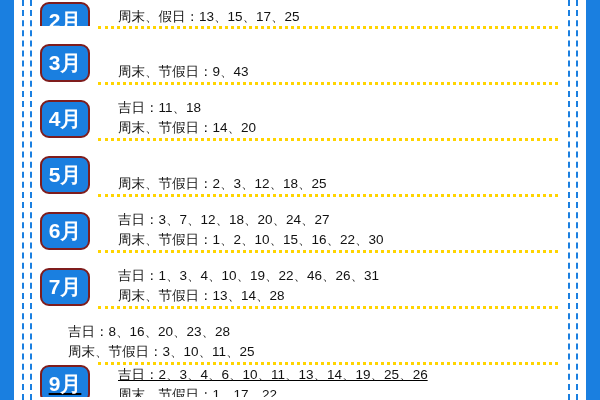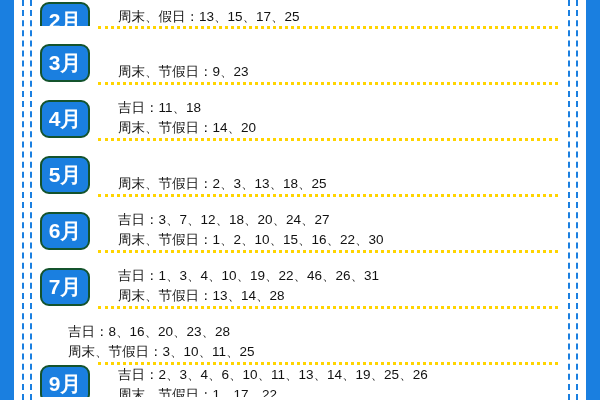--- a/index.html
+++ b/index.html
@@ -61,21 +61,21 @@
   .sep {
     height: 0;
     border-top: 3px dotted #ffd400;
     margin: 0 2px 0 58px;
   }
   .badge {
     flex: 0 0 auto;
     width: 50px;
     height: 38px;
     background: #1a7fe0;
-    border: 2px solid #14532d;
+    border: 2px solid #7f1d1d;
     border-radius: 9px;
     color: #ffffff;
     font-size: 21px;
     font-weight: bold;
     display: flex;
     align-items: center;
     justify-content: center;
     letter-spacing: 0px;
     box-sizing: border-box;
   }
@@ -103,20 +103,21 @@
     margin-bottom: -14px;
   }
   .month-row.clipped .lines {
     margin-bottom: -1px;
   }
   
   .month-row.clipped-bottom {
     height: 32px;
     overflow: hidden;
     align-items: flex-start;
+    text-decoration: underline;
   }
 </style>
 </head>
 <body>
 
 <div class="page">
 
   <div class="edge left"></div>
   <div class="edge right"></div>
   <div class="dash-line l1"></div>
@@ -131,40 +132,40 @@
       <div class="lines">
         <div class="line">周末、假日：13、15、17、25</div>
       </div>
     </div>
 
     <div class="sep"></div>
 
     <div class="month-row">
       <div class="badge">3月</div>
       <div class="lines">
-        <div class="line">周末、节假日：9、23</div>
+        <div class="line">周末、节假日：9、43</div>
       </div>
     </div>
 
     <div class="sep"></div>
 
     <div class="month-row">
       <div class="badge">4月</div>
       <div class="lines">
         <div class="line">吉日：11、18</div>
         <div class="line">周末、节假日：14、20</div>
       </div>
     </div>
 
     <div class="sep"></div>
 
     <div class="month-row">
       <div class="badge">5月</div>
       <div class="lines">
-        <div class="line">周末、节假日：2、3、13、18、25</div>
+        <div class="line">周末、节假日：2、3、12、18、25</div>
       </div>
     </div>
 
     <div class="sep"></div>
 
     <div class="month-row">
       <div class="badge">6月</div>
       <div class="lines">
         <div class="line">吉日：3、7、12、18、20、24、27</div>
         <div class="line">周末、节假日：1、2、10、15、16、22、30</div>

